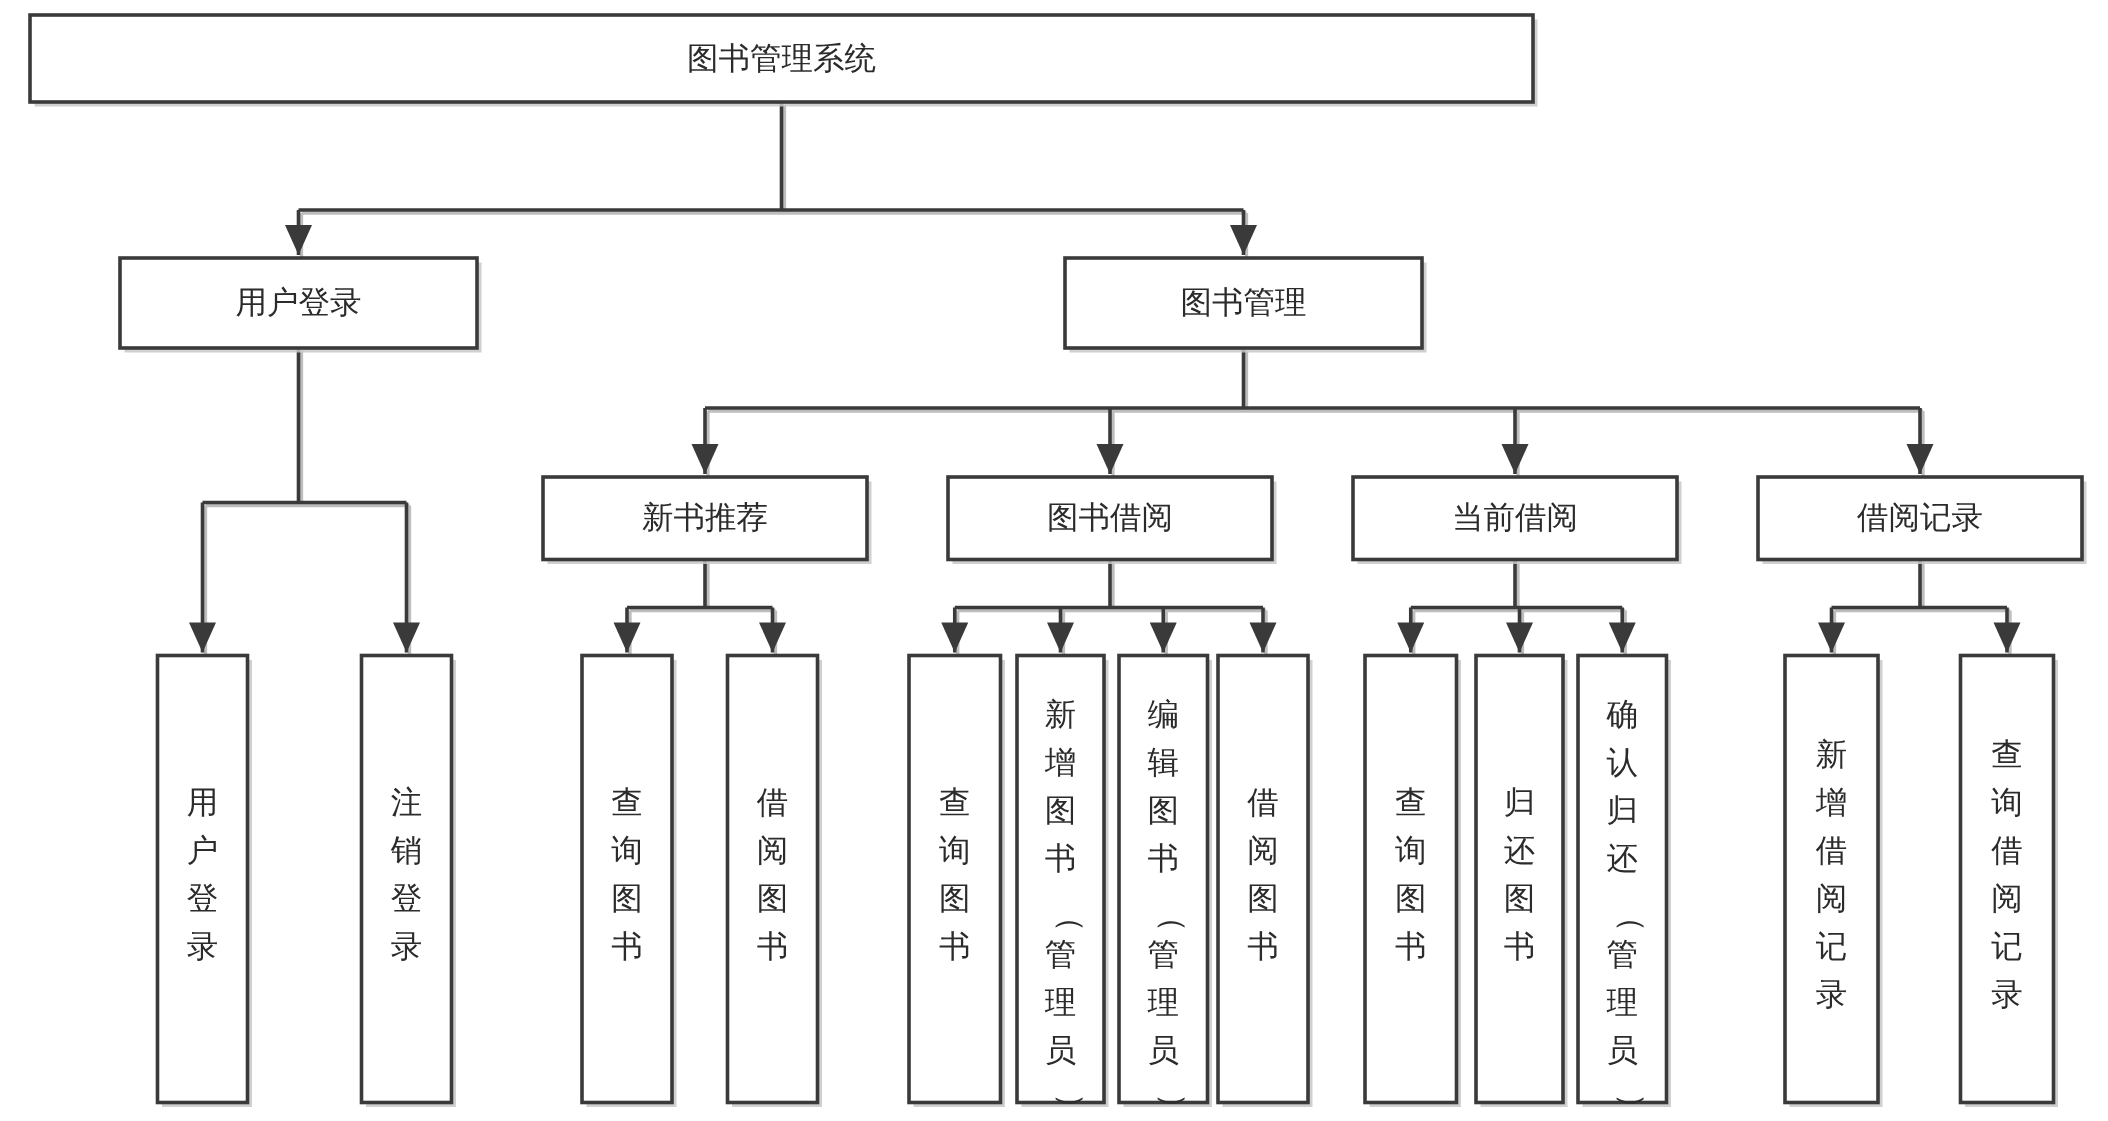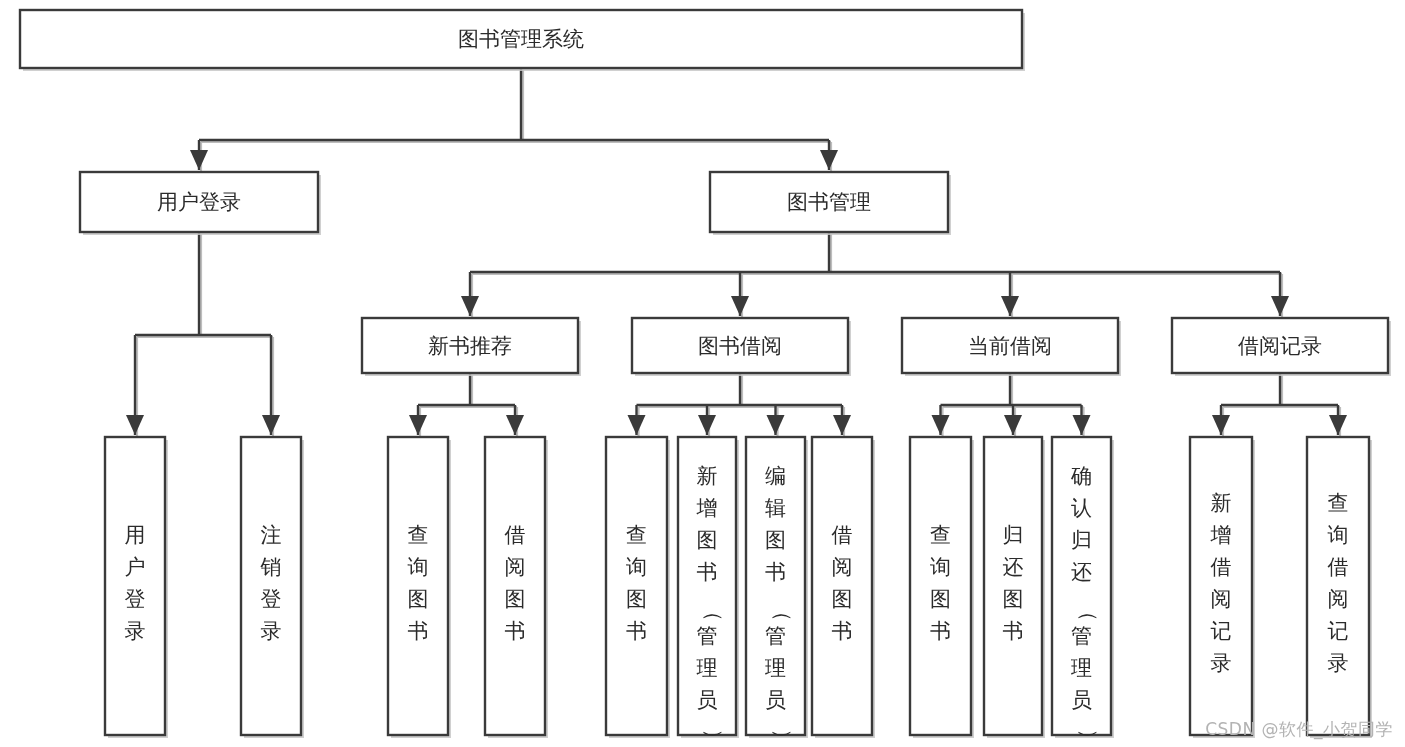--- a/index.html
+++ b/index.html
@@ -308,14 +308,13 @@
         <g>
           <text x="1338" y="510" class="leaf-label">查</text>
           <text x="1338" y="542" class="leaf-label">询</text>
           <text x="1338" y="574" class="leaf-label">借</text>
           <text x="1338" y="606" class="leaf-label">阅</text>
           <text x="1338" y="638" class="leaf-label">记</text>
           <text x="1338" y="670" class="leaf-label">录</text>
         </g>
       </g>
   </svg>
-  <div class="watermark">CSDN @软件_小贺同学</div>
 </div>
 
 </body></html>

